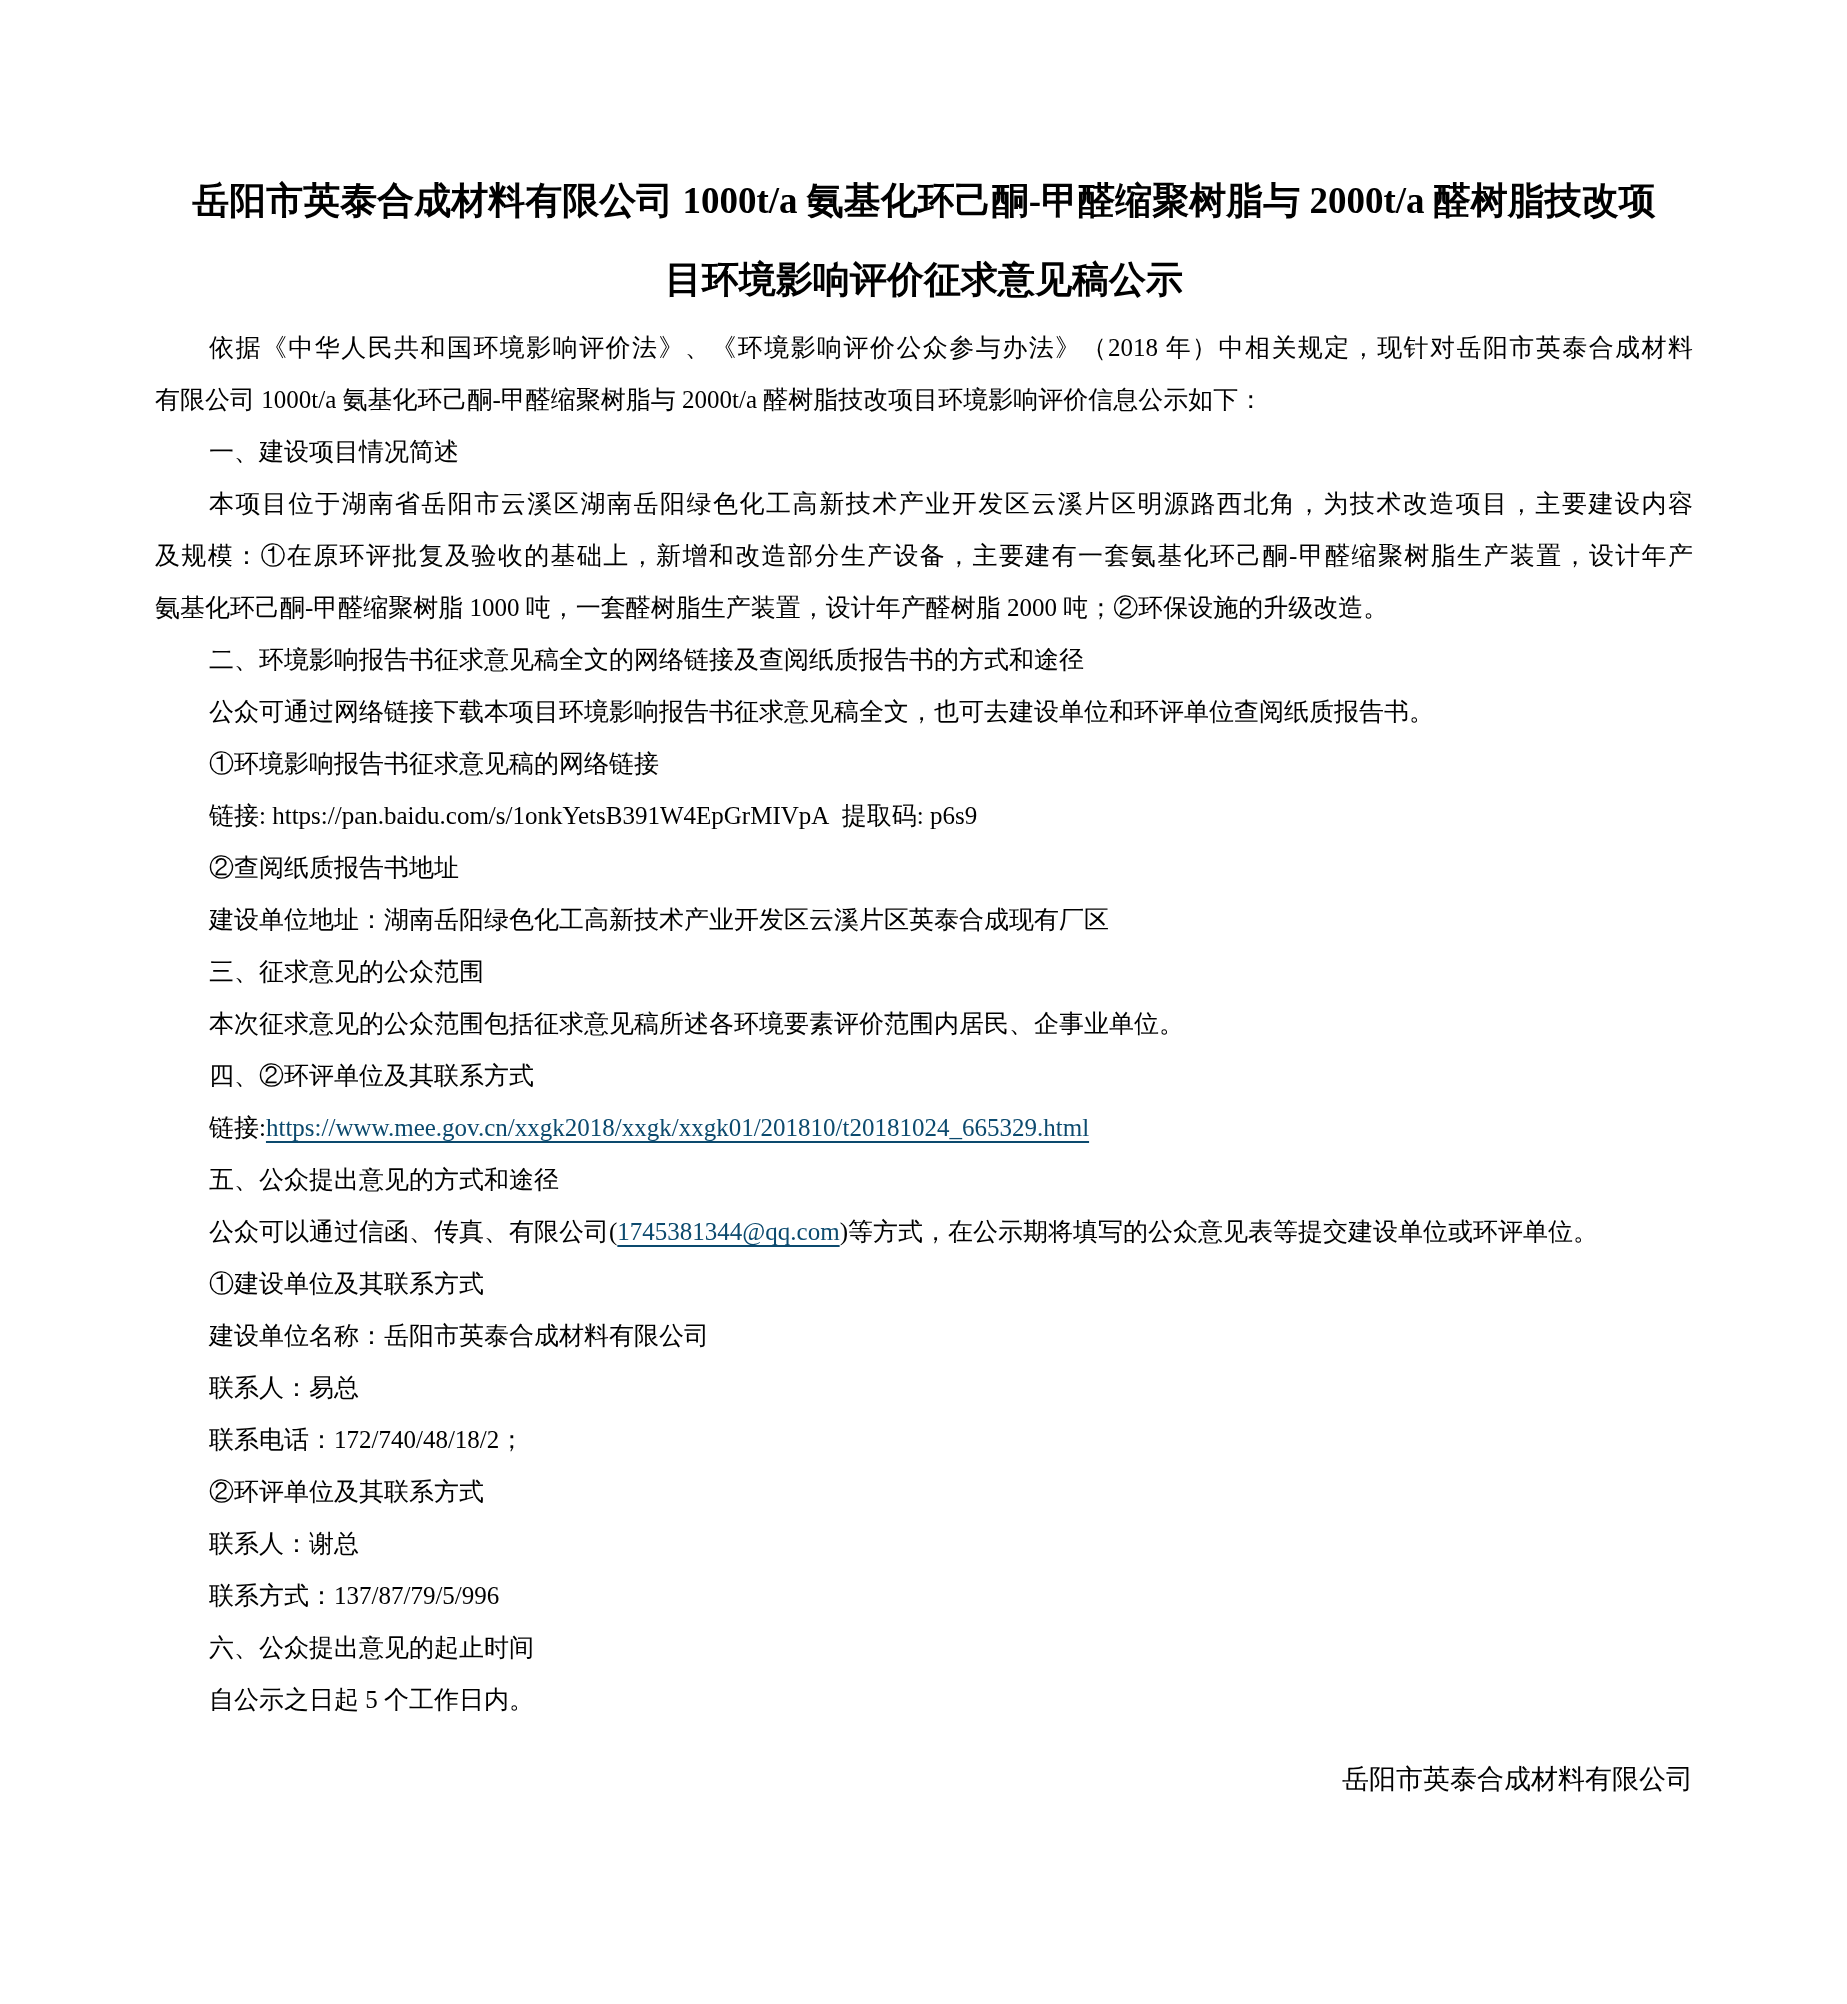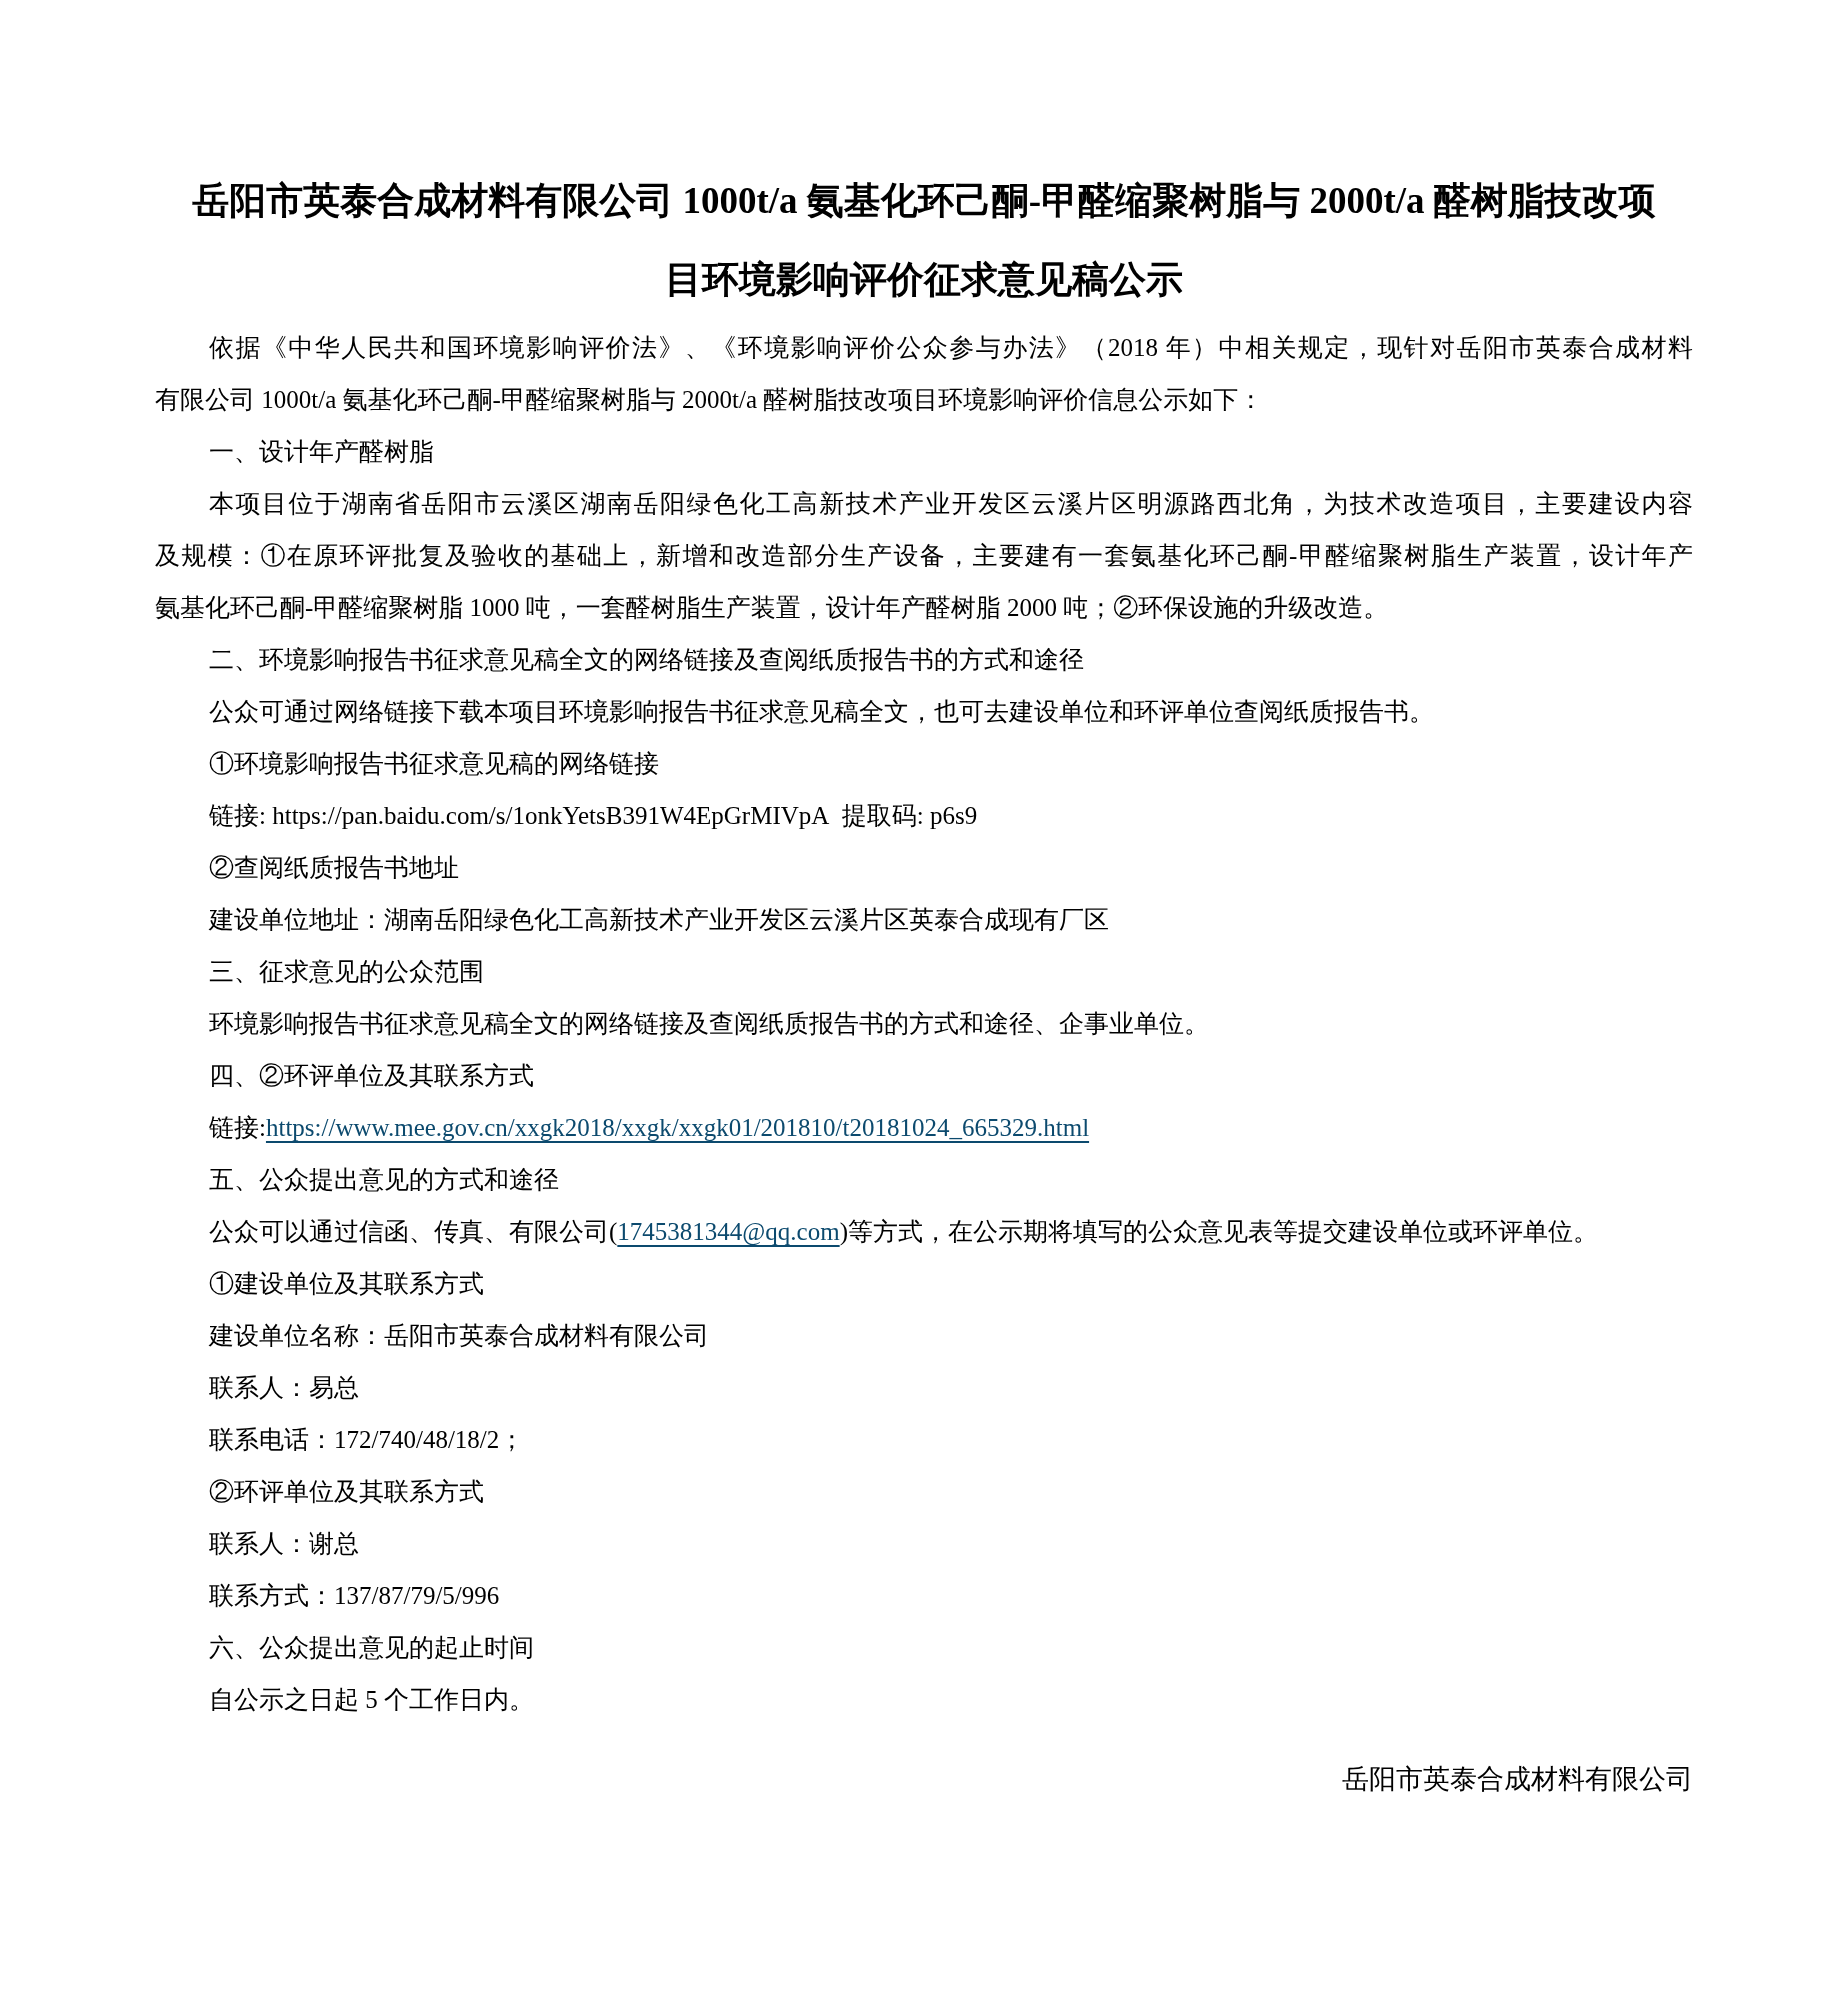--- a/index.html
+++ b/index.html
@@ -63,34 +63,34 @@
   <div class="doc-title">
     <p>岳阳市英泰合成材料有限公司 1000t/a 氨基化环己酮-甲醛缩聚树脂与 2000t/a 醛树脂技改项</p>
     <p>目环境影响评价征求意见稿公示</p>
   </div>
 
   <div class="body-text">
 
     <p class="indent fill">依据《中华人民共和国环境影响评价法》、《环境影响评价公众参与办法》（2018 年）中相关规定，现针对岳阳市英泰合成材料</p>
     <p>有限公司 1000t/a 氨基化环己酮-甲醛缩聚树脂与 2000t/a 醛树脂技改项目环境影响评价信息公示如下：</p>
 
-    <p class="indent gap-large">一、设计年产醛树脂</p>
+    <p class="indent gap-large">一、建设项目情况简述</p>
     <p class="indent fill">本项目位于湖南省岳阳市云溪区湖南岳阳绿色化工高新技术产业开发区云溪片区明源路西北角，为技术改造项目，主要建设内容</p>
     <p class="fill">及规模：①在原环评批复及验收的基础上，新增和改造部分生产设备，主要建有一套氨基化环己酮-甲醛缩聚树脂生产装置，设计年产</p>
     <p>氨基化环己酮-甲醛缩聚树脂 1000 吨，一套醛树脂生产装置，设计年产醛树脂 2000 吨；②环保设施的升级改造。</p>
 
     <p class="indent">二、环境影响报告书征求意见稿全文的网络链接及查阅纸质报告书的方式和途径</p>
     <p class="indent">公众可通过网络链接下载本项目环境影响报告书征求意见稿全文，也可去建设单位和环评单位查阅纸质报告书。</p>
     <p class="indent">①环境影响报告书征求意见稿的网络链接</p>
     <p class="indent">链接: https://pan.baidu.com/s/1onkYetsB391W4EpGrMIVpA&nbsp; 提取码: p6s9</p>
     <p class="indent">②查阅纸质报告书地址</p>
     <p class="indent">建设单位地址：湖南岳阳绿色化工高新技术产业开发区云溪片区英泰合成现有厂区</p>
 
     <p class="indent">三、征求意见的公众范围</p>
-    <p class="indent">环境影响报告书征求意见稿全文的网络链接及查阅纸质报告书的方式和途径、企事业单位。</p>
+    <p class="indent">本次征求意见的公众范围包括征求意见稿所述各环境要素评价范围内居民、企事业单位。</p>
 
     <p class="indent">四、②环评单位及其联系方式</p>
     <p class="indent"><span>链接:</span><span class="doc-link">https://www.mee.gov.cn/xxgk2018/xxgk/xxgk01/201810/t20181024_665329.html</span></p>
 
     <p class="indent gap-small">五、公众提出意见的方式和途径</p>
     <p class="indent"><span>公众可以通过信函、传真、有限公司(</span><span class="doc-link">1745381344@qq.com</span><span>)等方式，在公示期将填写的公众意见表等提交建设单位或环评单位。</span></p>
     <p class="indent">①建设单位及其联系方式</p>
     <p class="indent">建设单位名称：岳阳市英泰合成材料有限公司</p>
     <p class="indent">联系人：易总</p>
     <p class="indent">联系电话：172/740/48/18/2；</p>

